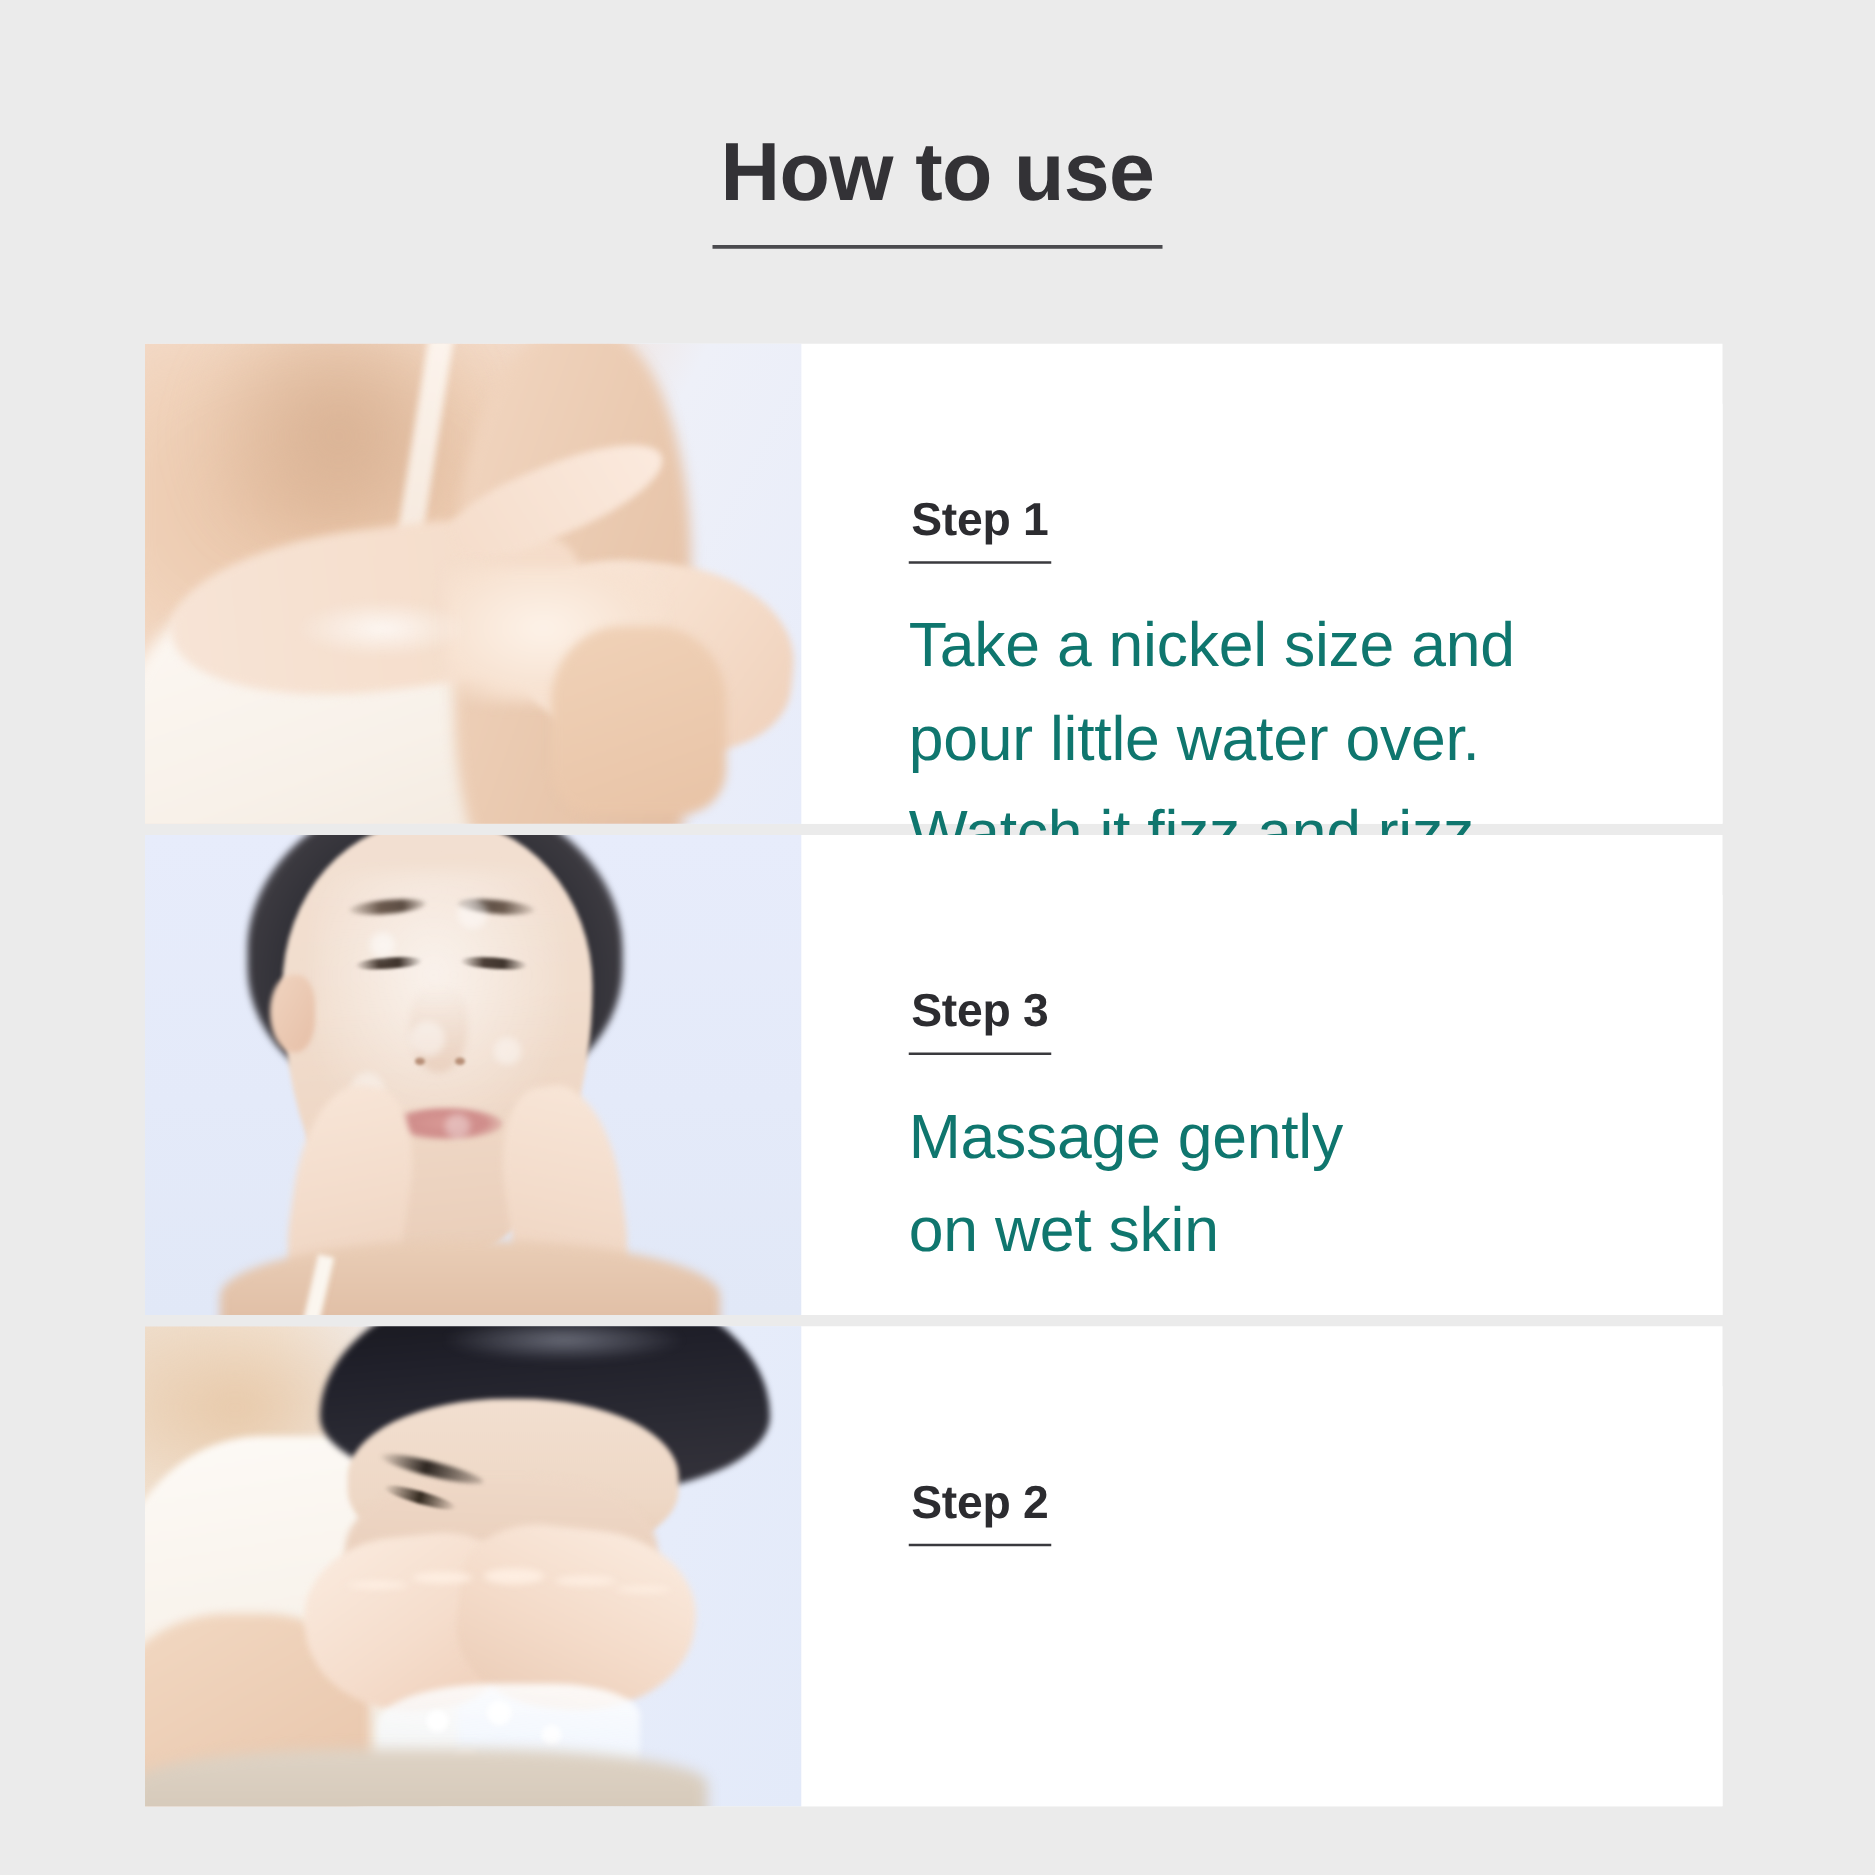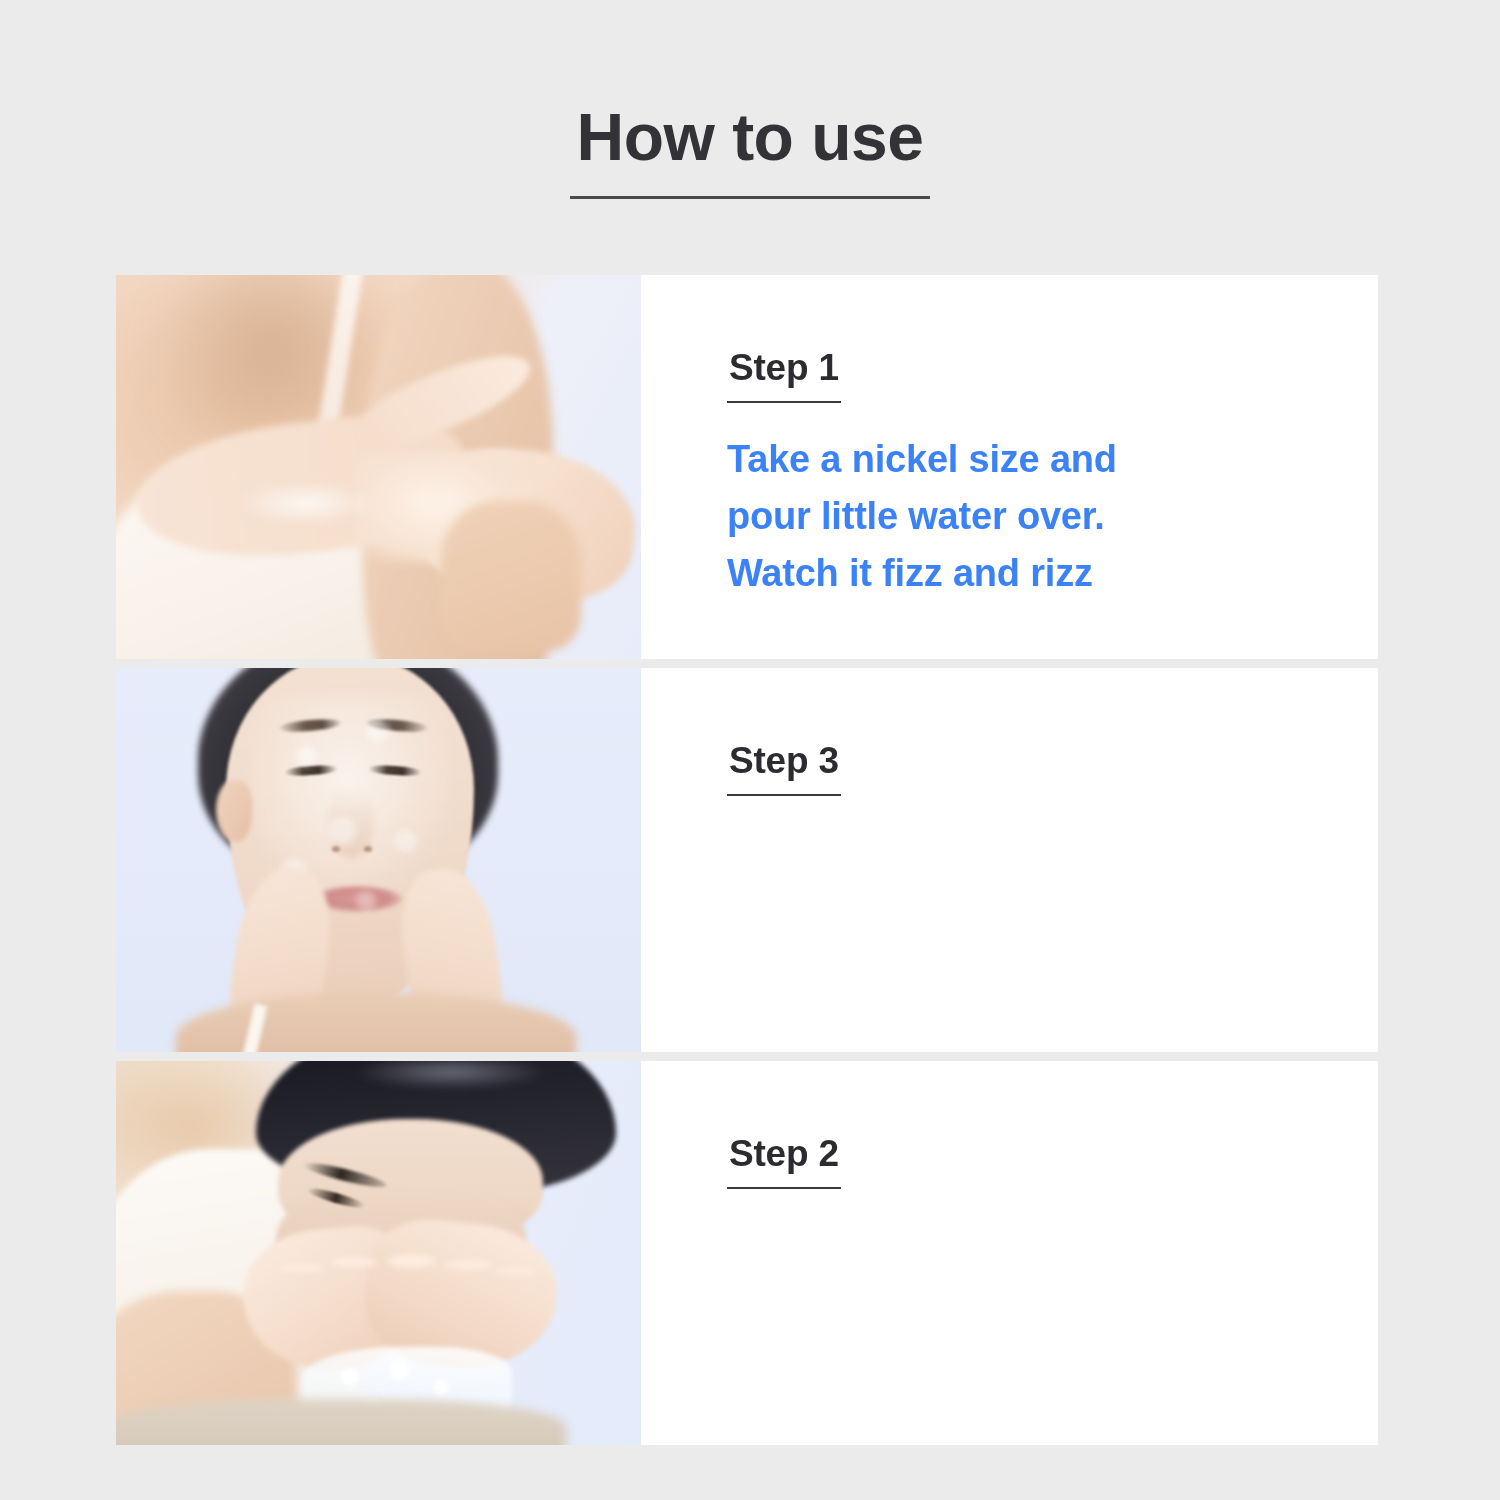--- a/index.html
+++ b/index.html
@@ -351,37 +351,38 @@
     border-radius: 40% 40% 0 0;
     filter: blur(5px);
   }
 
   
   .step-text {
     flex: 1 1 auto;
     background: #ffffff;
     padding: 74px 0 0 86px;
     box-sizing: border-box;
+    margin-top: 48px;
   }
   .step-label {
     display: inline-block;
     font-size: 37px;
     font-weight: 800;
     color: #2c2c30;
     line-height: 1.05;
     letter-spacing: -0.2px;
     padding: 0 2px 13px 2px;
     border-bottom: 2px solid #3a3a3e;
     white-space: nowrap;
   }
   .step-body {
     margin-top: 28px;
-    font-size: 38px;
-    font-weight: 700;
-    color: #3b82f6;
+    font-size: 50px;
+    font-weight: 400;
+    color: #0f766e;
     line-height: 1.50;
     letter-spacing: -0.2px;
     white-space: pre-line;
   }
 </style>
 </head>
 <body>
 
 <div class="title-wrap">
   <div class="page-title">How to use</div>
@@ -432,20 +433,22 @@
         <div class="p2-lips"></div>
         <div class="p2-foam"></div>
         <div class="p2-hand-l"></div>
         <div class="p2-hand-r"></div>
         <div class="p2-shoulder"></div>
         <div class="p2-strap-l"></div>
       </div>
     </div>
     <div class="step-text">
       <div class="step-label">Step 3</div>
+      <div class="step-body">Massage gently
+on wet skin</div>
     </div>
   </div>
 
   <div class="step-row">
     <div class="photo">
       <div class="photo-inner">
         <div class="p3-bg"></div>
         <div class="p3-bgwarm"></div>
         <div class="p3-top"></div>
         <div class="p3-shoulder"></div>

